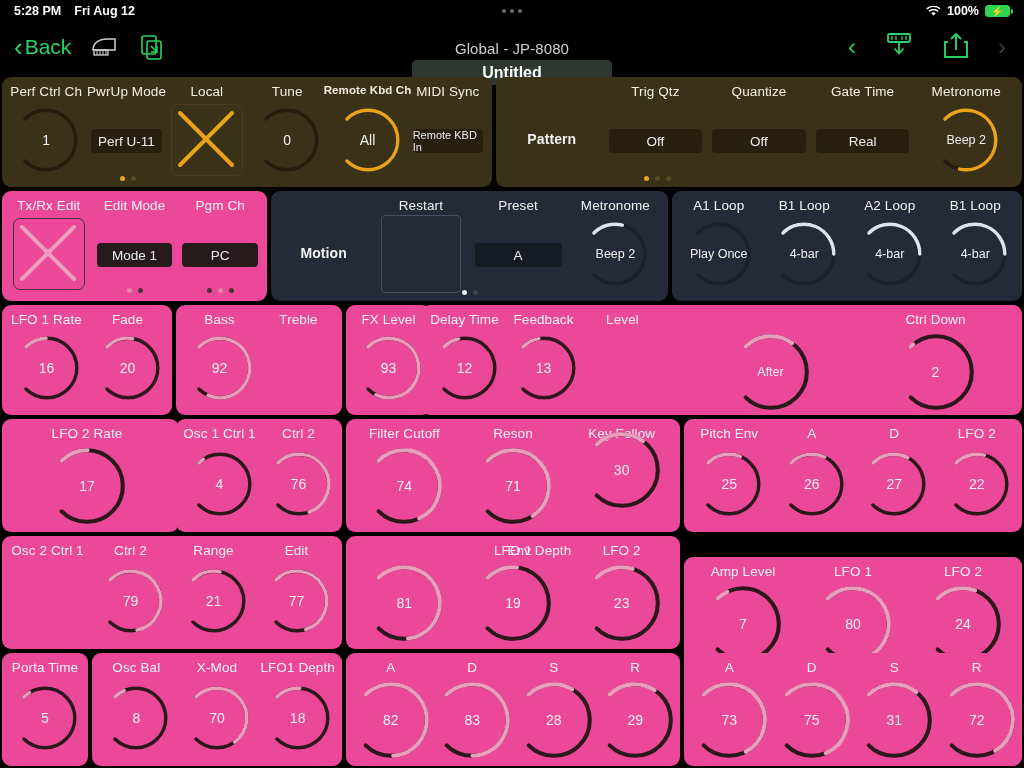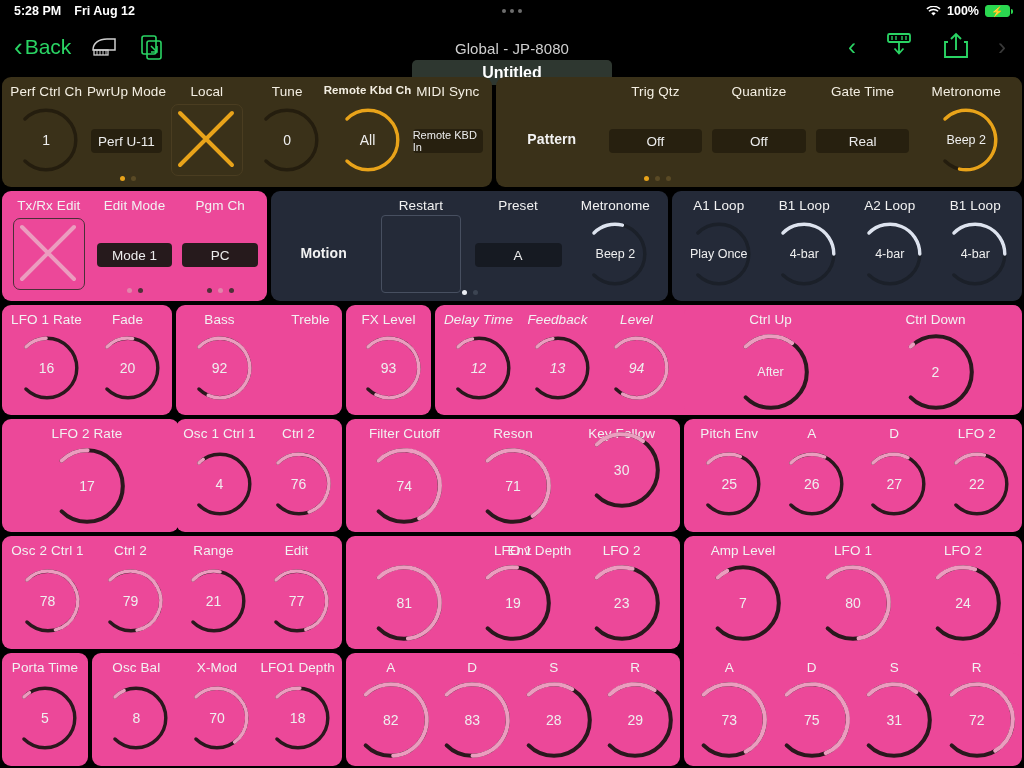--- a/index.html
+++ b/index.html
@@ -330,60 +330,52 @@
       </div>
       <div class="panel dark" style="left: 176px; top: 230px; width: 166px; height: 110px;">
         <div class="lbl" style="left: 0px; top: 7px; width: 166px; transform: translateX(-39.5px);">Bass</div>
         <div class="knob" style="left: 10.5px; top: 30px; width: 66px; height: 66px;">
           <svg width="66" height="66" viewBox="0 0 66 66">
             <path d="M 11.93 11.93 A 29.8 29.8 0 1 1 11.93 54.07" fill="none" stroke="#2a181d" stroke-width="3.432" stroke-linecap="round"></path>
             <path d="M 11.93 11.93 A 29.8 29.8 0 1 1 21.16 60.35" fill="none" stroke="#eb9dbf" stroke-width="3.432" stroke-linecap="round"></path>
           </svg>
           <div class="kval">92</div>
         </div>
-        <div class="lbl" style="left: 12px; top: 7px; width: 166px; transform: translateX(39.5px);">Treble</div>
+        <div class="lbl" style="left: 0px; top: 7px; width: 166px; transform: translateX(39.5px);">Treble</div>
       </div>
       <div class="panel dark" style="left: 346px; top: 230px; width: 85px; height: 110px;">
         <div class="lbl" style="left: 0px; top: 7px; width: 85px; transform: translateX(0px);">FX Level</div>
         <div class="knob" style="left: 9.5px; top: 30px; width: 66px; height: 66px;">
           <svg width="66" height="66" viewBox="0 0 66 66">
             <path d="M 11.93 11.93 A 29.8 29.8 0 1 1 11.93 54.07" fill="none" stroke="#2a181d" stroke-width="3.432" stroke-linecap="round"></path>
             <path d="M 11.93 11.93 A 29.8 29.8 0 1 1 19.89 59.76" fill="none" stroke="#eb9dbf" stroke-width="3.432" stroke-linecap="round"></path>
           </svg>
           <div class="kval">93</div>
         </div>
       </div>
-      <div class="panel dark" style="left: 435px; top: 230px; width: 282px; height: 110px; font-style: italic;">
+      <div class="panel dark" style="left: 421px; top: 230px; width: 282px; height: 110px;">
         <div class="lbl" style="left: 0px; top: 7px; width: 245px; transform: translateX(-79px);">Delay Time</div>
         <div class="knob" style="left: 10.5px; top: 30px; width: 66px; height: 66px;">
           <svg width="66" height="66" viewBox="0 0 66 66">
             <path d="M 11.93 11.93 A 29.8 29.8 0 1 1 11.93 54.07" fill="none" stroke="#2a181d" stroke-width="3.432" stroke-linecap="round"></path>
             <path d="M 11.93 11.93 A 29.8 29.8 0 0 1 26.50 3.92" fill="none" stroke="#eb9dbf" stroke-width="3.432" stroke-linecap="round"></path>
           </svg>
           <div class="kval">12</div>
         </div>
         <div class="lbl" style="left: 0px; top: 7px; width: 245px; transform: translateX(0px);">Feedback</div>
         <div class="knob" style="left: 89.5px; top: 30px; width: 66px; height: 66px;">
           <svg width="66" height="66" viewBox="0 0 66 66">
             <path d="M 11.93 11.93 A 29.8 29.8 0 1 1 11.93 54.07" fill="none" stroke="#2a181d" stroke-width="3.432" stroke-linecap="round"></path>
             <path d="M 11.93 11.93 A 29.8 29.8 0 0 1 27.88 3.64" fill="none" stroke="#eb9dbf" stroke-width="3.432" stroke-linecap="round"></path>
           </svg>
           <div class="kval">13</div>
         </div>
         <div class="lbl" style="left: 0px; top: 7px; width: 245px; transform: translateX(79px);">Level</div>
-        <div class="knob" style="left: 168.5px; top: 30px; width: 66px; height: 66px;">
-          <svg width="66" height="66" viewBox="0 0 66 66">
-            <path d="M 11.93 11.93 A 29.8 29.8 0 1 1 11.93 54.07" fill="none" stroke="#2a181d" stroke-width="3.432" stroke-linecap="round"></path>
-            <path d="M 11.93 11.93 A 29.8 29.8 0 1 1 18.64 59.11" fill="none" stroke="#eb9dbf" stroke-width="3.432" stroke-linecap="round"></path>
-          </svg>
-          <div class="kval">94</div>
-        </div>
       </div>
       <div class="panel dark" style="left: 684px; top: 230px; width: 338px; height: 110px;">
-        <div class="lbl" style="left: 0px; top: 7px; width: 338px; transform: translateX(-82.5px);">Ctrl Up</div>
         <div class="knob" style="left: 47.5px; top: 28px; width: 78px; height: 78px;">
           <svg width="78" height="78" viewBox="0 0 78 78">
             <path d="M 13.69 13.69 A 35.8 35.8 0 1 1 13.69 64.31" fill="none" stroke="#2a181d" stroke-width="4.056" stroke-linecap="round"></path>
             <path d="M 13.69 13.69 A 35.8 35.8 0 0 1 60.04 10.04" fill="none" stroke="#eb9dbf" stroke-width="4.056" stroke-linecap="round"></path>
           </svg>
           <div class="kval small">After</div>
         </div>
         <div class="lbl" style="left: 0px; top: 7px; width: 338px; transform: translateX(82.5px);">Ctrl Down</div>
         <div class="knob" style="left: 212.5px; top: 28px; width: 78px; height: 78px;">
           <svg width="78" height="78" viewBox="0 0 78 78">
@@ -476,27 +468,20 @@
         <div class="knob" style="left: 259.75px; top: 31.5px; width: 66px; height: 66px;">
           <svg width="66" height="66" viewBox="0 0 66 66">
             <path d="M 11.93 11.93 A 29.8 29.8 0 1 1 11.93 54.07" fill="none" stroke="#2a181d" stroke-width="3.432" stroke-linecap="round"></path>
             <path d="M 11.93 11.93 A 29.8 29.8 0 0 1 40.41 4.14" fill="none" stroke="#eb9dbf" stroke-width="3.432" stroke-linecap="round"></path>
           </svg>
           <div class="kval">22</div>
         </div>
       </div>
       <div class="panel dark" style="left: 2px; top: 461px; width: 340px; height: 113px;">
         <div class="lbl" style="left: 0px; top: 7px; width: 340px; transform: translateX(-124.5px);">Osc 2 Ctrl 1</div>
-        <div class="knob" style="left: 12.5px; top: 31.5px; width: 66px; height: 66px;">
-          <svg width="66" height="66" viewBox="0 0 66 66">
-            <path d="M 11.93 11.93 A 29.8 29.8 0 1 1 11.93 54.07" fill="none" stroke="#2a181d" stroke-width="3.432" stroke-linecap="round"></path>
-            <path d="M 11.93 11.93 A 29.8 29.8 0 1 1 40.41 61.86" fill="none" stroke="#eb9dbf" stroke-width="3.432" stroke-linecap="round"></path>
-          </svg>
-          <div class="kval">78</div>
-        </div>
         <div class="lbl" style="left: 0px; top: 7px; width: 340px; transform: translateX(-41.5px);">Ctrl 2</div>
         <div class="knob" style="left: 95.5px; top: 31.5px; width: 66px; height: 66px;">
           <svg width="66" height="66" viewBox="0 0 66 66">
             <path d="M 11.93 11.93 A 29.8 29.8 0 1 1 11.93 54.07" fill="none" stroke="#2a181d" stroke-width="3.432" stroke-linecap="round"></path>
             <path d="M 11.93 11.93 A 29.8 29.8 0 1 1 39.04 62.18" fill="none" stroke="#eb9dbf" stroke-width="3.432" stroke-linecap="round"></path>
           </svg>
           <div class="kval">79</div>
         </div>
         <div class="lbl" style="left: 0px; top: 7px; width: 340px; transform: translateX(41.5px);">Range</div>
         <div class="knob" style="left: 178.5px; top: 31.5px; width: 66px; height: 66px;">
@@ -534,21 +519,21 @@
         </div>
         <div class="lbl" style="left: 0px; top: 7px; width: 334px; transform: translateX(108.667px);">LFO 2</div>
         <div class="knob" style="left: 236.667px; top: 28px; width: 78px; height: 78px;">
           <svg width="78" height="78" viewBox="0 0 78 78">
             <path d="M 13.69 13.69 A 35.8 35.8 0 1 1 13.69 64.31" fill="none" stroke="#2a181d" stroke-width="4.056" stroke-linecap="round"></path>
             <path d="M 13.69 13.69 A 35.8 35.8 0 0 1 49.53 4.78" fill="none" stroke="#eb9dbf" stroke-width="4.056" stroke-linecap="round"></path>
           </svg>
           <div class="kval">23</div>
         </div>
       </div>
-      <div class="panel dark" style="left: 684px; top: 461px; width: 338px; height: 139px;">
+      <div class="panel dark" style="left: 684px; top: 482px; width: 338px; height: 139px;">
         <div class="lbl" style="left: 0px; top: 7px; width: 338px; transform: translateX(-110px);">Amp Level</div>
         <div class="knob" style="left: 20px; top: 28px; width: 78px; height: 78px;">
           <svg width="78" height="78" viewBox="0 0 78 78">
             <path d="M 13.69 13.69 A 35.8 35.8 0 1 1 13.69 64.31" fill="none" stroke="#2a181d" stroke-width="4.056" stroke-linecap="round"></path>
             <path d="M 13.69 13.69 A 35.8 35.8 0 0 1 23.25 6.85" fill="none" stroke="#eb9dbf" stroke-width="4.056" stroke-linecap="round"></path>
           </svg>
           <div class="kval">7</div>
         </div>
         <div class="lbl" style="left: 0px; top: 7px; width: 338px; transform: translateX(0px);">LFO 1</div>
         <div class="knob" style="left: 130px; top: 28px; width: 78px; height: 78px;">

